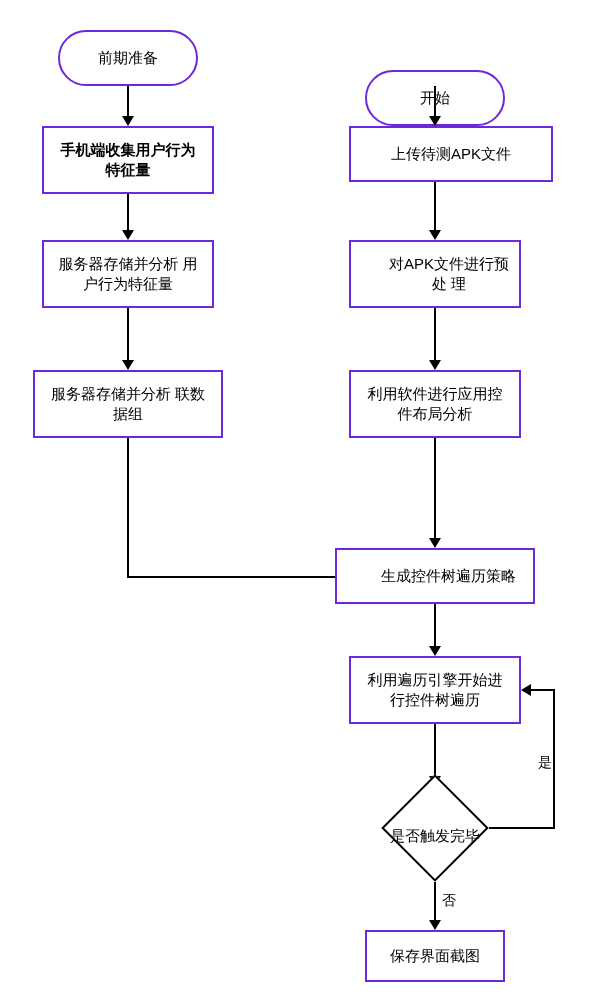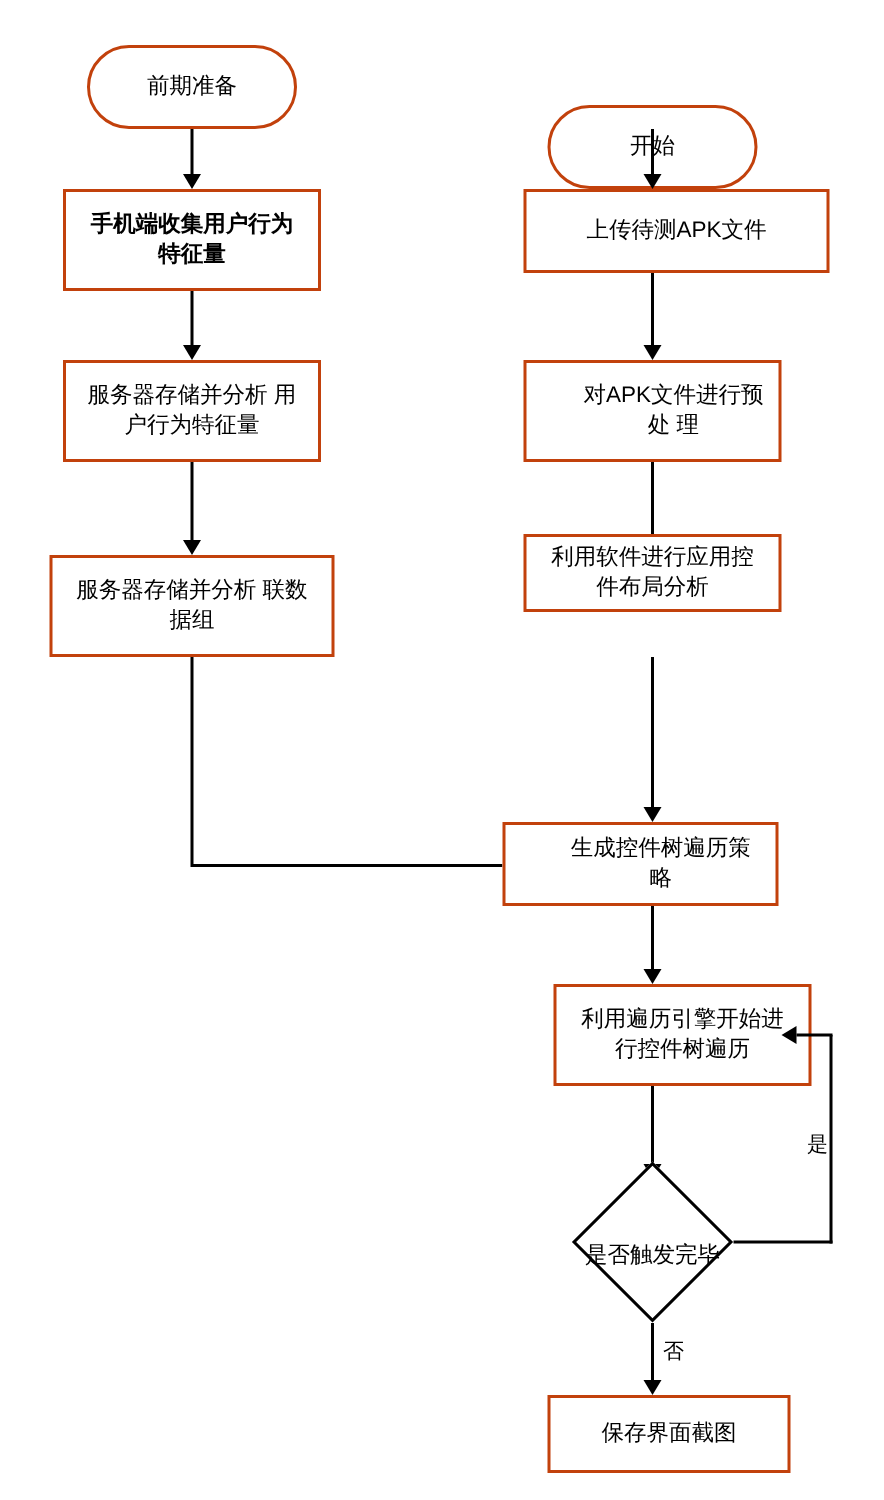--- a/index.html
+++ b/index.html
@@ -6,21 +6,21 @@
     body {
       width: 589px;
       height: 1000px;
       background: #fff;
       font-family: "Microsoft YaHei", Arial, sans-serif;
       position: relative;
     }
     .node {
       position: absolute;
       background: #fff;
-      border: 2px solid #c2410c;
+      border: 2px solid #6d28d9;
       display: flex;
       align-items: center;
       justify-content: center;
       text-align: center;
       font-size: 15px;
       line-height: 1.35;
       padding: 6px 10px;
     }
     .terminal { border-radius: 28px; }
     .diamond {
@@ -95,36 +95,36 @@
 <div class="arrow-head ah-down" style="left:429px; top:230px;"></div>
 
 <div class="node" style="left:349px; top:240px; width:172px; height:68px;padding-left:38px;">
   <span>对APK文件进行预处
 理</span>
 </div>
 
 <div class="arrow-line" style="left:434px; top:308px; width:2px; height:52px;"></div>
 <div class="arrow-head ah-down" style="left:429px; top:360px;"></div>
 
-<div class="node" style="left:349px; top:356px; width:172px; height:52px;justify-content:flex-end;">
+<div class="node" style="left:349px; top:370px; width:172px; height:68px;justify-content:flex-end;">
   <span>利用软件进行应用控
 件布局分析</span>
 </div>
 
 <div class="arrow-line" style="left:434px; top:438px; width:2px; height:100px;"></div>
 <div class="arrow-head ah-down" style="left:429px; top:538px;"></div>
 
-<div class="node" style="left:335px; top:548px; width:184px; height:56px;padding-left:37px;">
+<div class="node" style="left:335px; top:548px; width:200px; height:56px;padding-left:37px;">
   <span>生成控件树遍历策略</span>
 </div>
 
 <div class="arrow-line" style="left:434px; top:604px; width:2px; height:42px;"></div>
 <div class="arrow-head ah-down" style="left:429px; top:646px;"></div>
 
-<div class="node" style="left:349px; top:656px; width:172px; height:68px;margin-left:20px;">
+<div class="node" style="left:349px; top:656px; width:172px; height:68px;">
   <span>利用遍历引擎开始进
 行控件树遍历</span>
 </div>
 
 <div class="arrow-line" style="left:434px; top:724px; width:2px; height:52px;"></div>
 <div class="arrow-head ah-down" style="left:429px; top:776px;"></div>
 
 <div class="diamond" style="left:397px; top:790px; width:76px; height:76px;"></div>
 <div class="diamond-label" style="left:370px; top:810px; width:130px; height:36px;">
   <span>是否触发完毕</span>
@@ -133,15 +133,15 @@
 <div class="arrow-line" style="left:489px; top:827px; width:66px; height:2px;"></div>
 <div class="arrow-line" style="left:553px; top:690px; width:2px; height:139px;"></div>
 <div class="arrow-line" style="left:531px; top:689px; width:24px; height:2px;"></div>
 <div class="arrow-head ah-left" style="left:521px; top:684px;"></div>
 <div class="edge-label" style="left:538px; top:754px;">是</div>
 
 <div class="arrow-line" style="left:434px; top:882px; width:2px; height:38px;"></div>
 <div class="arrow-head ah-down" style="left:429px; top:920px;"></div>
 <div class="edge-label" style="left:442px; top:892px;">否</div>
 
-<div class="node" style="left:365px; top:930px; width:162px; height:52px;">
+<div class="node" style="left:365px; top:930px; width:140px; height:52px;">
   <span>保存界面截图</span>
 </div>
 
 </body></html>

